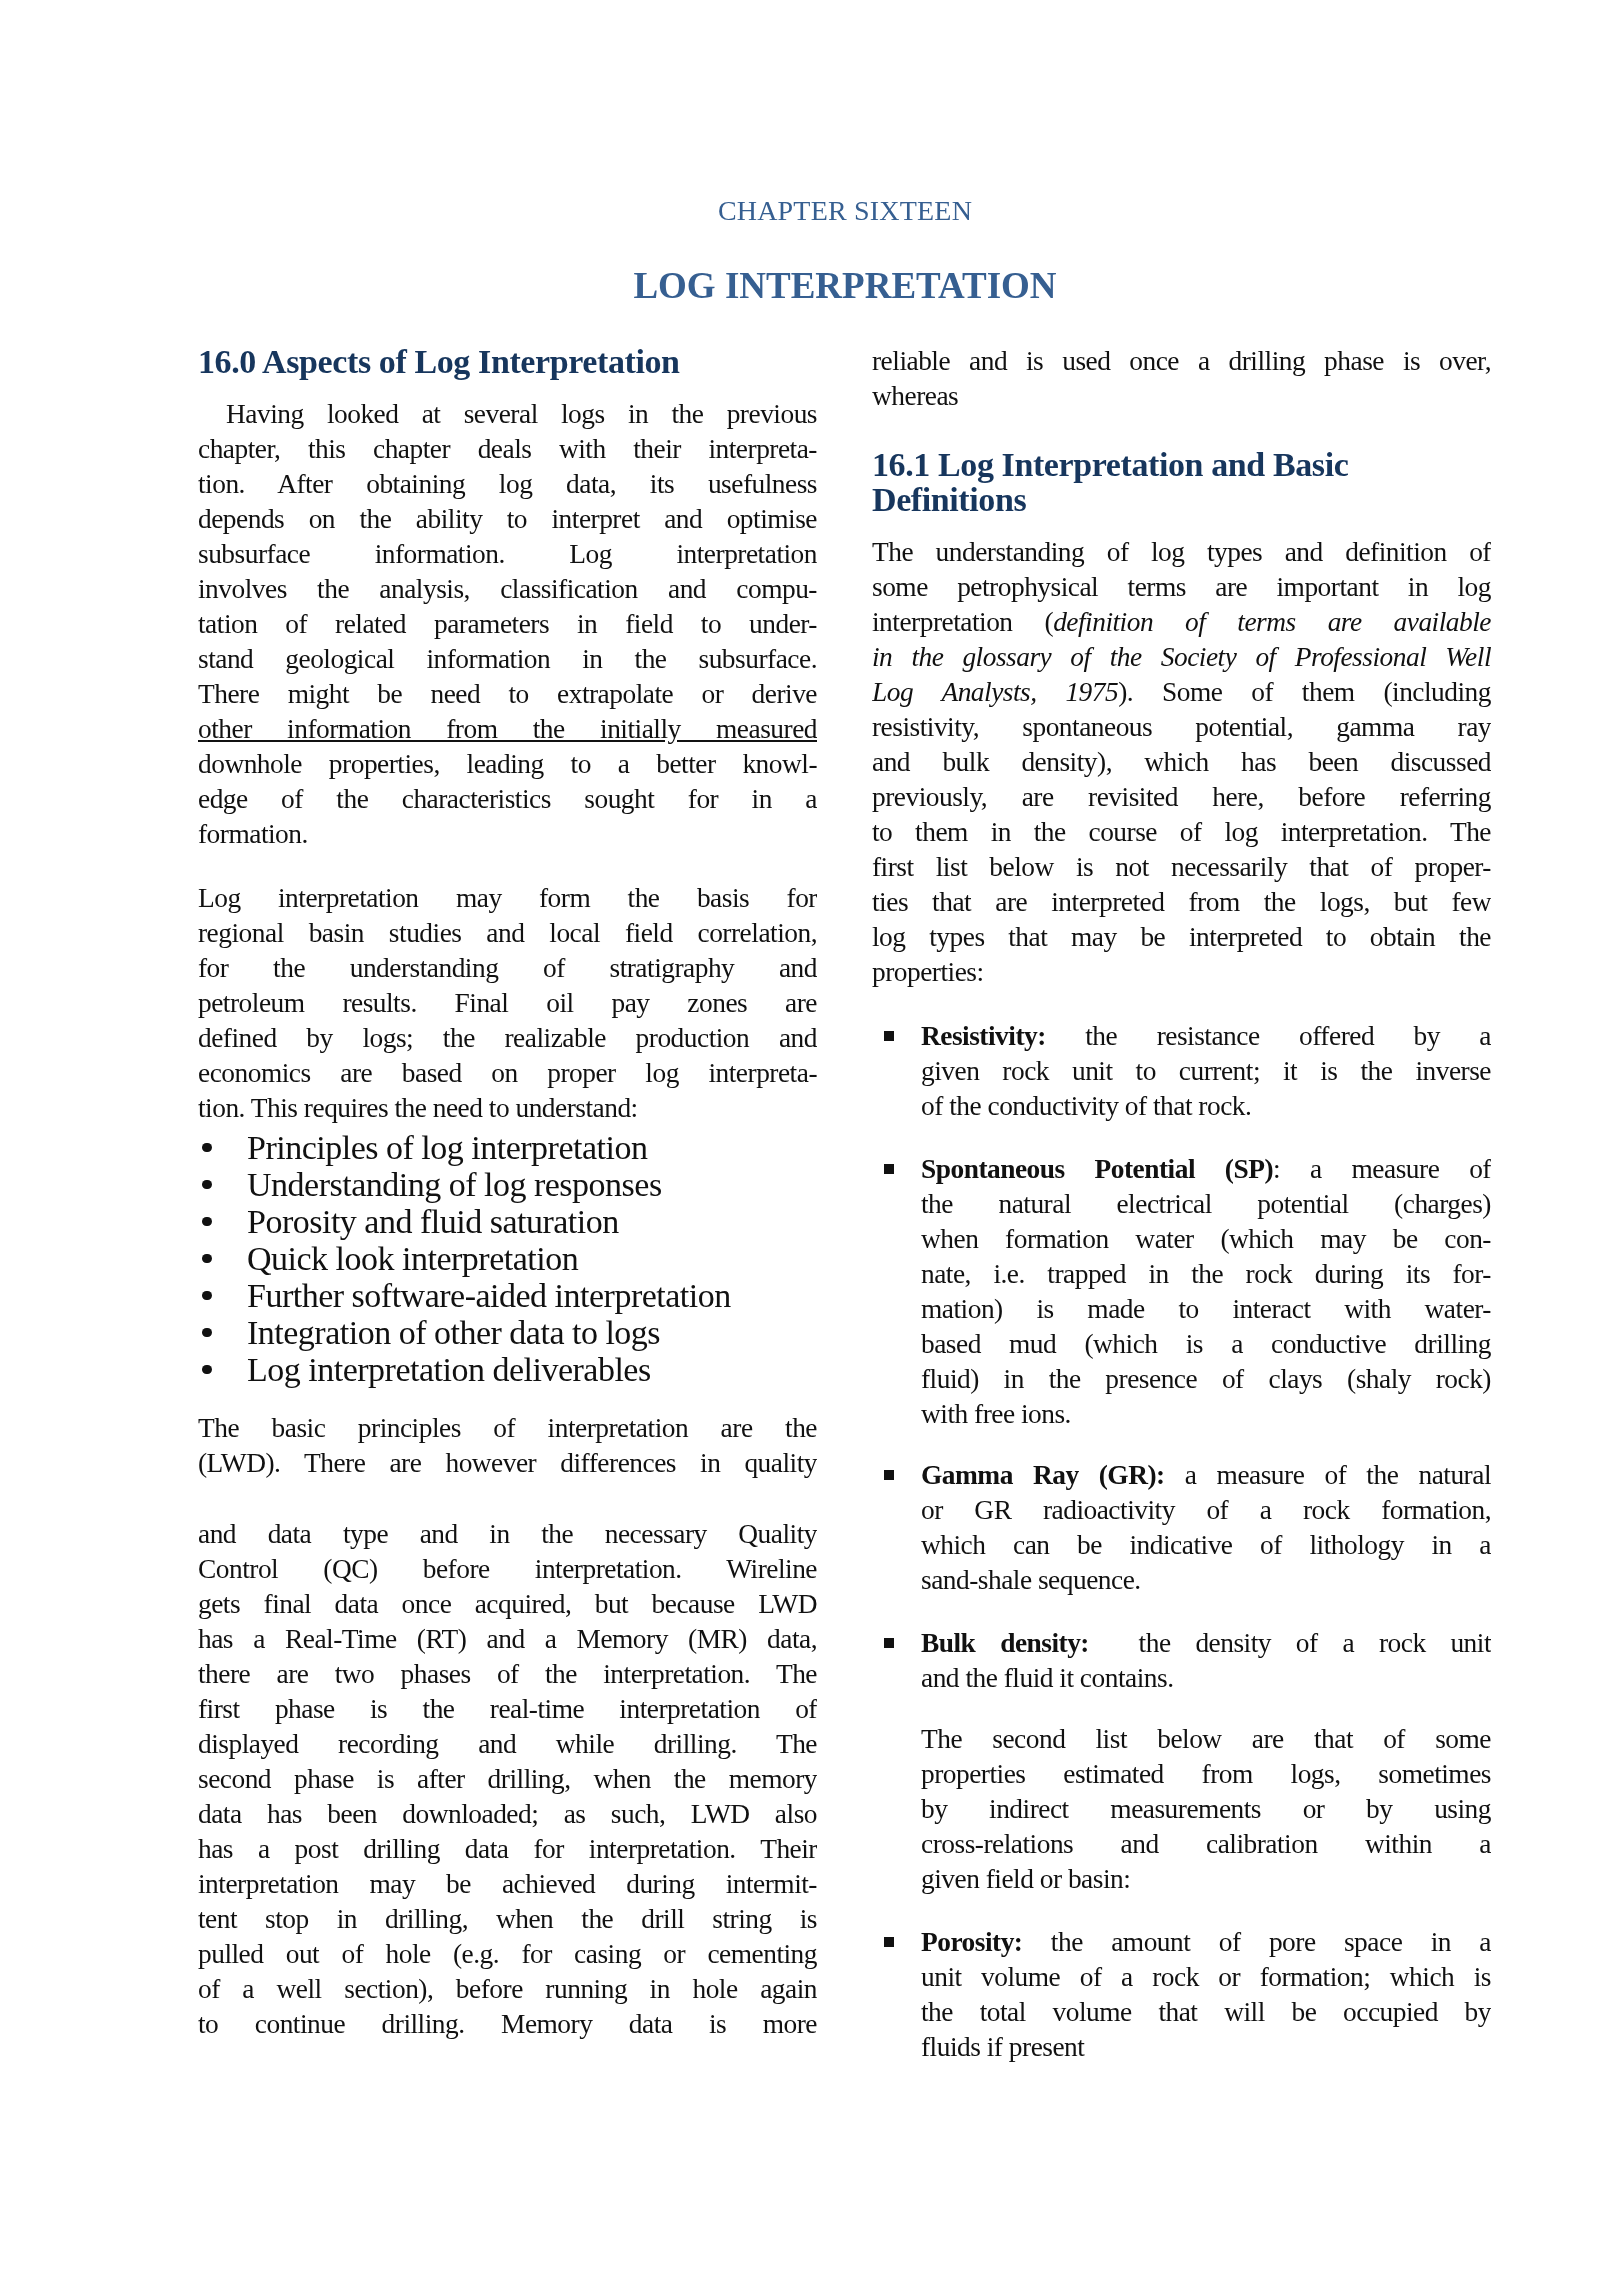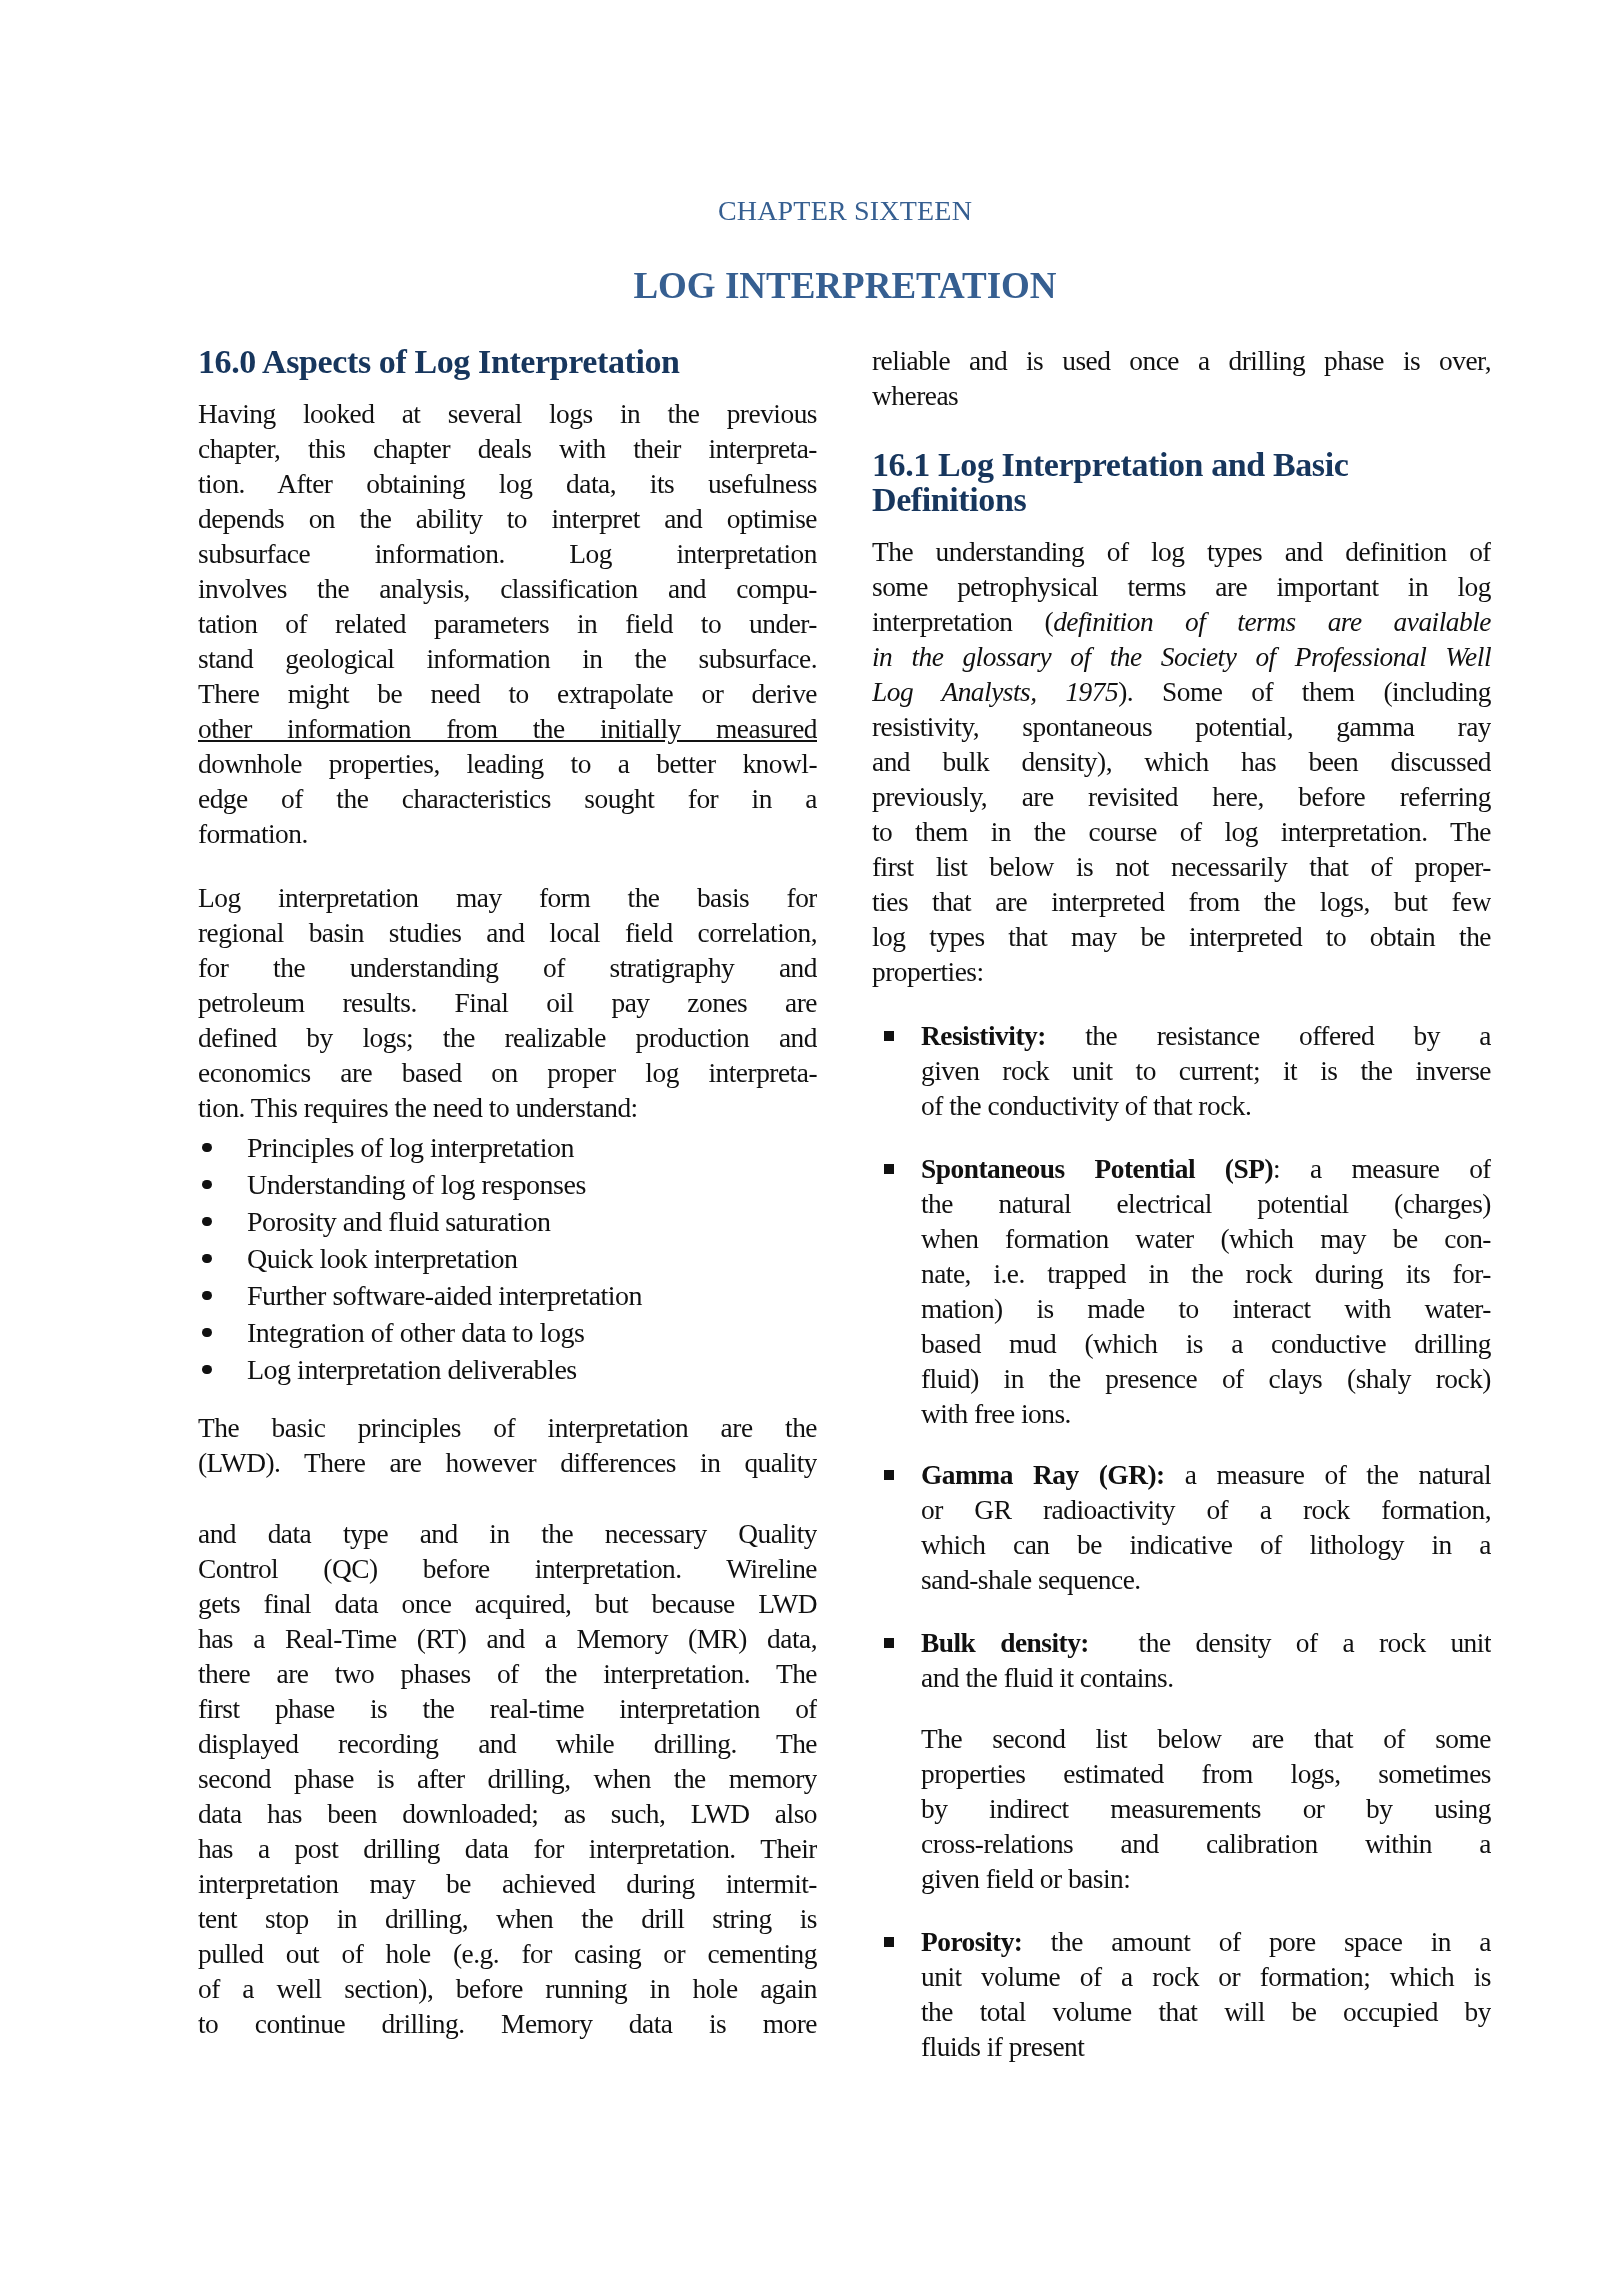--- a/index.html
+++ b/index.html
@@ -11,40 +11,40 @@
          font-size: 37px; font-weight: bold; color: #365F91; line-height: 45px; }
   .col { position: absolute; width: 619px; }
   .col-left { left: 198px; }
   .col-right { left: 872px; }
   .heading { font-weight: bold; color: #17365D; font-size: 34px; line-height: 35px; letter-spacing: -0.4px; }
   .line { display: block; font-size: 27.4px; line-height: 35px; height: 35px; white-space: nowrap;
           text-align: justify; text-align-last: justify; letter-spacing: -0.5px; overflow: hidden; }
   .line.last { text-align-last: left; }
   .block { position: absolute; left: 0; right: 0; }
   .bullet-list { position: absolute; left: 0; right: 0; margin: 0; padding: 0; list-style: none; }
-  .bullet-item { position: relative; height: 37px; line-height: 37px; font-size: 28px; letter-spacing: -0.5px; }
+  .bullet-item { position: relative; height: 37px; line-height: 37px; font-size: 34px; letter-spacing: -0.5px; }
   .dot { position: absolute; left: 3.9px; top: 13.7px; width: 9.8px; height: 9.8px; border-radius: 50%; background: #111; }
   .bullet-text { position: absolute; left: 49px; white-space: nowrap; }
   .sq-item { position: absolute; left: 0; right: 0; }
   .sq { position: absolute; left: 11.8px; top: 11.8px; width: 9.8px; height: 9.8px; background: #111; }
   .sq-body { position: absolute; left: 49px; right: 0; }
   b.term { font-weight: bold; }
   i.it { font-style: italic; }
 </style>
 </head>
 <body>
 
 <div class="chapter-label">CHAPTER SIXTEEN</div>
 <div class="title">LOG INTERPRETATION</div>
 
 <div class="col col-left" style="top:0;height:2293px;">
   <div class="block heading" style="top:344px;">16.0 Aspects of Log Interpretation</div>
 
   <div class="block" style="top:397px;" id="lp1">
-      <span class="line" style="white-space: normal; text-align-last: justify;">Having looked at several logs in the previous</span>
+      <span class="line" style="white-space: normal; text-align-last: justify; margin-left: 28px;">Having looked at several logs in the previous</span>
       <span class="line" style="white-space: normal; text-align-last: justify;">chapter, this chapter deals with their interpreta-</span>
       <span class="line" style="white-space: normal; text-align-last: justify;">tion. After obtaining log data, its usefulness</span>
       <span class="line" style="white-space: normal; text-align-last: justify;">depends on the ability to interpret and optimise</span>
       <span class="line" style="white-space: normal; text-align-last: justify;">subsurface information. Log interpretation</span>
       <span class="line" style="white-space: normal; text-align-last: justify;">involves the analysis, classification and compu-</span>
       <span class="line" style="white-space: normal; text-align-last: justify;">tation of related parameters in field to under-</span>
       <span class="line" style="white-space: normal; text-align-last: justify;">stand geological information in the subsurface.</span>
       <span class="line" style="white-space: normal; text-align-last: justify;">There might be need to extrapolate or derive</span>
       <span class="line" style="white-space: normal; text-align-last: justify; text-decoration: underline;">other information from the initially measured</span>
       <span class="line" style="white-space: normal; text-align-last: justify;">downhole properties, leading to a better knowl-</span>

